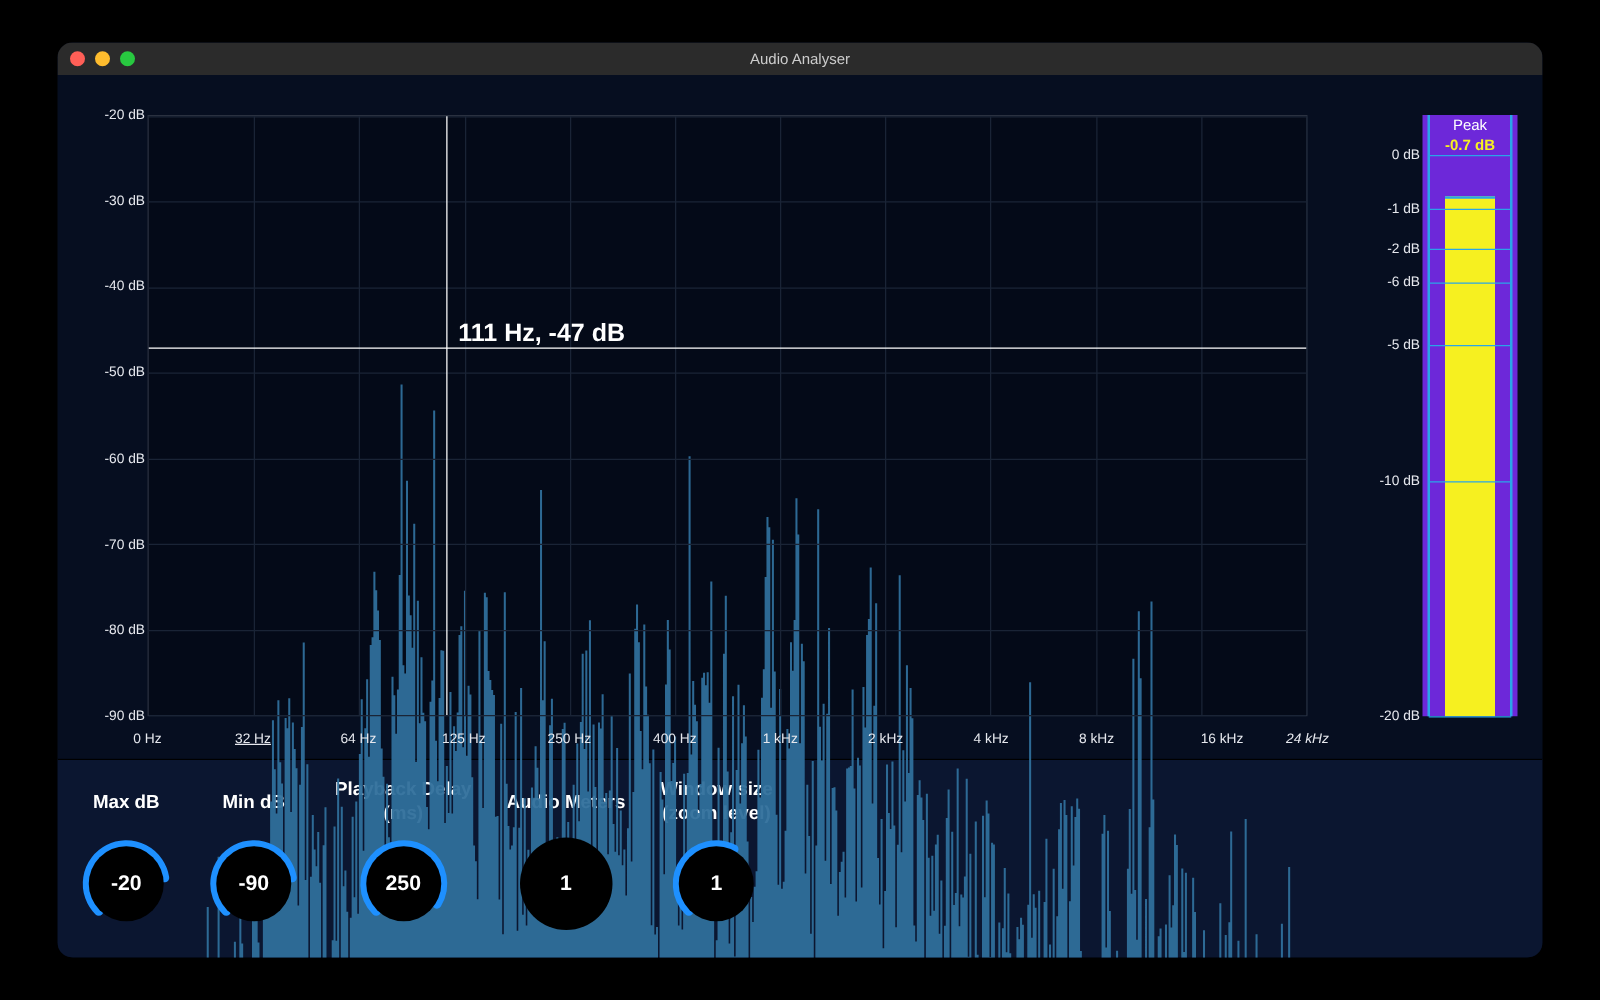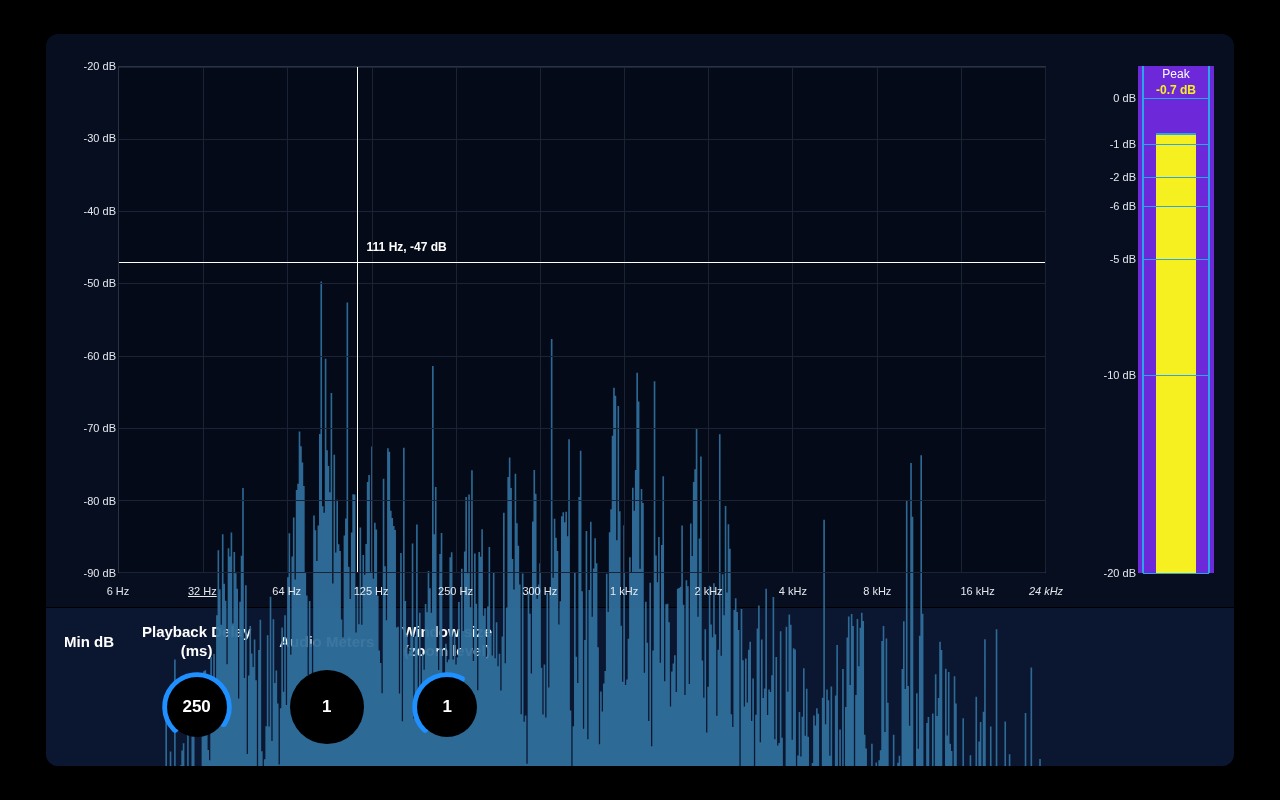--- a/index.html
+++ b/index.html
@@ -105,21 +105,21 @@
   .crosshair-v {
     position: absolute; top:0; bottom:0;
     width: 0; border-left: 1px solid #fff;
   }
   .crosshair-h {
     position: absolute; left:0; right:0;
     height: 0; border-top: 1px solid #fff;
   }
   .crosshair-label {
     position: absolute;
-    font-size: 12px; font-weight: 600;
+    font-size: 20px; font-weight: 600;
     color: #fff;
     background: transparent;
     white-space: nowrap;
   }
 
   
   .meter-wrap {
     flex: 0 0 134px;
     padding: 12px 14px 8px 0;
   }
@@ -210,20 +210,28 @@
     display: flex; align-items: center; justify-content: center;
     font-size: 17px; font-weight: 700; color:#fff;
   }
   .knob.plain .disc { inset: 0; }
 </style>
 </head>
 <body>
 
 <div class="outer">
   <div class="window">
+    <div class="titlebar">
+      <div class="traffic">
+        <div class="dot red"></div>
+        <div class="dot yellow"></div>
+        <div class="dot green"></div>
+      </div>
+      <div class="title-text">Audio Analyser</div>
+    </div>
 
     <div class="content">
       <div class="top-area">
 
         <div class="spectrum-wrap">
           <div class="spectrum">
             <div class="plot" id="plot">
               <svg id="bars" preserveAspectRatio="none" viewBox="0 0 1000 1000">
                   <path d="M0.00 1000 L0.00 978.27 L1.76 978.27 L1.76 1000 Z M1.56 1000 L1.56 1000.00 L3.33 1000.00 L3.33 1000 Z M3.13 1000 L3.13 1000.00 L4.89 1000.00 L4.89 1000 Z M4.69 1000 L4.69 972.11 L6.46 972.11 L6.46 1000 Z M6.26 1000 L6.26 971.51 L8.02 971.51 L8.02 1000 Z M7.82 1000 L7.82 940.68 L9.59 940.68 L9.59 1000 Z M9.39 1000 L9.39 998.36 L11.15 998.36 L11.15 1000 Z M10.95 1000 L10.95 1000.00 L12.72 1000.00 L12.72 1000 Z M12.52 1000 L12.52 960.15 L14.28 960.15 L14.28 1000 Z M14.08 1000 L14.08 1000.00 L15.85 1000.00 L15.85 1000 Z M15.65 1000 L15.65 1000.00 L17.41 1000.00 L17.41 1000 Z M17.21 1000 L17.21 1000.00 L18.98 1000.00 L18.98 1000 Z M18.78 1000 L18.78 1000.00 L20.54 1000.00 L20.54 1000 Z M20.34 1000 L20.34 1000.00 L22.11 1000.00 L22.11 1000 Z M21.91 1000 L21.91 1000.00 L23.67 1000.00 L23.67 1000 Z M23.47 1000 L23.47 975.04 L25.24 975.04 L25.24 1000 Z M25.04 1000 L25.04 1000.00 L26.80 1000.00 L26.80 1000 Z M26.60 1000 L26.60 1000.00 L28.37 1000.00 L28.37 1000 Z M28.17 1000 L28.17 1000.00 L29.93 1000.00 L29.93 1000 Z M29.73 1000 L29.73 991.62 L31.50 991.62 L31.50 1000 Z M31.30 1000 L31.30 1000.00 L33.06 1000.00 L33.06 1000 Z M32.86 1000 L32.86 896.95 L34.63 896.95 L34.63 1000 Z M34.43 1000 L34.43 969.43 L36.19 969.43 L36.19 1000 Z M35.99 1000 L35.99 982.09 L37.76 982.09 L37.76 1000 Z M37.56 1000 L37.56 1000.00 L39.32 1000.00 L39.32 1000 Z M39.12 1000 L39.12 1000.00 L40.89 1000.00 L40.89 1000 Z M40.69 1000 L40.69 925.07 L42.45 925.07 L42.45 1000 Z M42.25 1000 L42.25 927.39 L44.02 927.39 L44.02 1000 Z M43.82 1000 L43.82 985.83 L45.58 985.83 L45.58 1000 Z M45.38 1000 L45.38 921.35 L47.15 921.35 L47.15 1000 Z M46.95 1000 L46.95 863.78 L48.71 863.78 L48.71 1000 Z M48.51 1000 L48.51 894.55 L50.28 894.55 L50.28 1000 Z M50.08 1000 L50.08 683.16 L51.84 683.16 L51.84 1000 Z M51.64 1000 L51.64 1000.00 L53.41 1000.00 L53.41 1000 Z M53.21 1000 L53.21 884.84 L54.97 884.84 L54.97 1000 Z M54.77 1000 L54.77 739.17 L56.54 739.17 L56.54 1000 Z M56.34 1000 L56.34 820.65 L58.10 820.65 L58.10 1000 Z M57.90 1000 L57.90 879.49 L59.67 879.49 L59.67 1000 Z M59.47 1000 L59.47 639.75 L61.23 639.75 L61.23 1000 Z M61.03 1000 L61.03 866.12 L62.80 866.12 L62.80 1000 Z M62.60 1000 L62.60 877.28 L64.36 877.28 L64.36 1000 Z M64.16 1000 L64.16 842.09 L65.93 842.09 L65.93 1000 Z M65.73 1000 L65.73 753.99 L67.49 753.99 L67.49 1000 Z M67.29 1000 L67.29 738.23 L69.06 738.23 L69.06 1000 Z M68.86 1000 L68.86 730.39 L70.62 730.39 L70.62 1000 Z M70.42 1000 L70.42 894.87 L72.19 894.87 L72.19 1000 Z M71.99 1000 L71.99 860.89 L73.75 860.89 L73.75 1000 Z M73.55 1000 L73.55 713.13 L75.31 713.13 L75.31 1000 Z M75.12 1000 L75.12 855.51 L76.88 855.51 L76.88 1000 Z M76.68 1000 L76.68 840.53 L78.44 840.53 L78.44 1000 Z M78.25 1000 L78.25 691.07 L80.01 691.07 L80.01 1000 Z M79.81 1000 L79.81 714.62 L81.57 714.62 L81.57 1000 Z M81.38 1000 L81.38 837.88 L83.14 837.88 L83.14 1000 Z M82.94 1000 L82.94 790.70 L84.70 790.70 L84.70 1000 Z M84.51 1000 L84.51 841.49 L86.27 841.49 L86.27 1000 Z M86.07 1000 L86.07 825.93 L87.83 825.93 L87.83 1000 Z M87.64 1000 L87.64 815.81 L89.40 815.81 L89.40 1000 Z M89.20 1000 L89.20 694.19 L90.96 694.19 L90.96 1000 Z M90.77 1000 L90.77 652.49 L92.53 652.49 L92.53 1000 Z M92.33 1000 L92.33 651.34 L94.09 651.34 L94.09 1000 Z M93.90 1000 L93.90 713.88 L95.66 713.88 L95.66 1000 Z M95.46 1000 L95.46 737.56 L97.22 737.56 L97.22 1000 Z M97.03 1000 L97.03 748.66 L98.79 748.66 L98.79 1000 Z M98.59 1000 L98.59 637.22 L100.35 637.22 L100.35 1000 Z M100.16 1000 L100.16 686.56 L101.92 686.56 L101.92 1000 Z M101.72 1000 L101.72 633.97 L103.48 633.97 L103.48 1000 Z M103.29 1000 L103.29 670.49 L105.05 670.49 L105.05 1000 Z M104.85 1000 L104.85 591.94 L106.61 591.94 L106.61 1000 Z M106.42 1000 L106.42 521.90 L108.18 521.90 L108.18 1000 Z M107.98 1000 L107.98 564.08 L109.74 564.08 L109.74 1000 Z M109.55 1000 L109.55 602.27 L111.31 602.27 L111.31 1000 Z M111.11 1000 L111.11 504.54 L112.87 504.54 L112.87 1000 Z M112.68 1000 L112.68 558.18 L114.44 558.18 L114.44 1000 Z M114.24 1000 L114.24 576.42 L116.00 576.42 L116.00 1000 Z M115.81 1000 L115.81 644.88 L117.57 644.88 L117.57 1000 Z M117.37 1000 L117.37 519.78 L119.13 519.78 L119.13 1000 Z M118.94 1000 L118.94 528.62 L120.70 528.62 L120.70 1000 Z M120.50 1000 L120.50 502.82 L122.26 502.82 L122.26 1000 Z M122.07 1000 L122.07 601.02 L123.83 601.02 L123.83 1000 Z M123.63 1000 L123.63 523.68 L125.39 523.68 L125.39 1000 Z M125.20 1000 L125.20 546.59 L126.96 546.59 L126.96 1000 Z M126.76 1000 L126.76 563.37 L128.52 563.37 L128.52 1000 Z M128.33 1000 L128.33 681.93 L130.09 681.93 L130.09 1000 Z M129.89 1000 L129.89 577.56 L131.65 577.56 L131.65 1000 Z M131.46 1000 L131.46 527.68 L133.22 527.68 L133.22 1000 Z M133.02 1000 L133.02 454.75 L134.78 454.75 L134.78 1000 Z M134.59 1000 L134.59 659.74 L136.35 659.74 L136.35 1000 Z M136.15 1000 L136.15 559.73 L137.91 559.73 L137.91 1000 Z M137.72 1000 L137.72 741.83 L139.48 741.83 L139.48 1000 Z M139.28 1000 L139.28 657.03 L141.04 657.03 L141.04 1000 Z M140.85 1000 L140.85 603.69 L142.61 603.69 L142.61 1000 Z M142.41 1000 L142.41 633.50 L144.17 633.50 L144.17 1000 Z M143.97 1000 L143.97 647.96 L145.74 647.96 L145.74 1000 Z M145.54 1000 L145.54 618.32 L147.30 618.32 L147.30 1000 Z M147.10 1000 L147.10 662.26 L148.87 662.26 L148.87 1000 Z M148.67 1000 L148.67 763.96 L150.43 763.96 L150.43 1000 Z M150.23 1000 L150.23 629.71 L152.00 629.71 L152.00 1000 Z M151.80 1000 L151.80 596.95 L153.56 596.95 L153.56 1000 Z M153.36 1000 L153.36 738.83 L155.13 738.83 L155.13 1000 Z M154.93 1000 L154.93 787.27 L156.69 787.27 L156.69 1000 Z M156.49 1000 L156.49 747.65 L158.26 747.65 L158.26 1000 Z M158.06 1000 L158.06 711.86 L159.82 711.86 L159.82 1000 Z M159.62 1000 L159.62 613.68 L161.39 613.68 L161.39 1000 Z M161.19 1000 L161.19 712.22 L162.95 712.22 L162.95 1000 Z M162.75 1000 L162.75 572.15 L164.52 572.15 L164.52 1000 Z M164.32 1000 L164.32 727.97 L166.08 727.97 L166.08 1000 Z M165.88 1000 L165.88 596.46 L167.65 596.46 L167.65 1000 Z M167.45 1000 L167.45 665.26 L169.21 665.26 L169.21 1000 Z M169.01 1000 L169.01 651.62 L170.78 651.62 L170.78 1000 Z M170.58 1000 L170.58 687.26 L172.34 687.26 L172.34 1000 Z M172.14 1000 L172.14 753.37 L173.91 753.37 L173.91 1000 Z M173.71 1000 L173.71 692.42 L175.47 692.42 L175.47 1000 Z M175.27 1000 L175.27 605.26 L177.04 605.26 L177.04 1000 Z M176.84 1000 L176.84 674.75 L178.60 674.75 L178.60 1000 Z M178.40 1000 L178.40 592.05 L180.17 592.05 L180.17 1000 Z M179.97 1000 L179.97 688.99 L181.73 688.99 L181.73 1000 Z M181.53 1000 L181.53 550.93 L183.30 550.93 L183.30 1000 Z M183.10 1000 L183.10 503.63 L184.86 503.63 L184.86 1000 Z M184.66 1000 L184.66 634.62 L186.43 634.62 L186.43 1000 Z M186.23 1000 L186.23 528.72 L187.99 528.72 L187.99 1000 Z M187.79 1000 L187.79 486.39 L189.56 486.39 L189.56 1000 Z M189.36 1000 L189.36 553.45 L191.12 553.45 L191.12 1000 Z M190.92 1000 L190.92 456.77 L192.69 456.77 L192.69 1000 Z M192.49 1000 L192.49 450.17 L194.25 450.17 L194.25 1000 Z M194.05 1000 L194.05 393.57 L195.82 393.57 L195.82 1000 Z M195.62 1000 L195.62 409.49 L197.38 409.49 L197.38 1000 Z M197.18 1000 L197.18 427.04 L198.95 427.04 L198.95 1000 Z M198.75 1000 L198.75 452.53 L200.51 452.53 L200.51 1000 Z M200.31 1000 L200.31 546.24 L202.08 546.24 L202.08 1000 Z M201.88 1000 L201.88 570.71 L203.64 570.71 L203.64 1000 Z M203.44 1000 L203.44 656.60 L205.21 656.60 L205.21 1000 Z M205.01 1000 L205.01 576.69 L206.77 576.69 L206.77 1000 Z M206.57 1000 L206.57 622.88 L208.34 622.88 L208.34 1000 Z M208.14 1000 L208.14 680.37 L209.90 680.37 L209.90 1000 Z M209.70 1000 L209.70 484.28 L211.47 484.28 L211.47 1000 Z M211.27 1000 L211.27 500.17 L213.03 500.17 L213.03 1000 Z M212.83 1000 L212.83 533.48 L214.60 533.48 L214.60 1000 Z M214.40 1000 L214.40 495.15 L216.16 495.15 L216.16 1000 Z M215.96 1000 L215.96 396.27 L217.72 396.27 L217.72 1000 Z M217.53 1000 L217.53 231.71 L219.29 231.71 L219.29 1000 Z M219.09 1000 L219.09 474.38 L220.85 474.38 L220.85 1000 Z M220.66 1000 L220.66 481.41 L222.42 481.41 L222.42 1000 Z M222.22 1000 L222.22 314.94 L223.98 314.94 L223.98 1000 Z M223.79 1000 L223.79 413.98 L225.55 413.98 L225.55 1000 Z M225.35 1000 L225.35 431.02 L227.11 431.02 L227.11 1000 Z M226.92 1000 L226.92 459.22 L228.68 459.22 L228.68 1000 Z M228.48 1000 L228.48 352.06 L230.24 352.06 L230.24 1000 Z M230.05 1000 L230.05 557.90 L231.81 557.90 L231.81 1000 Z M231.61 1000 L231.61 418.67 L233.37 418.67 L233.37 1000 Z M233.18 1000 L233.18 524.31 L234.94 524.31 L234.94 1000 Z M234.74 1000 L234.74 467.40 L236.50 467.40 L236.50 1000 Z M236.31 1000 L236.31 515.31 L238.07 515.31 L238.07 1000 Z M237.87 1000 L237.87 522.60 L239.63 522.60 L239.63 1000 Z M239.44 1000 L239.44 596.66 L241.20 596.66 L241.20 1000 Z M241.00 1000 L241.00 615.88 L242.76 615.88 L242.76 1000 Z M242.57 1000 L242.57 505.88 L244.33 505.88 L244.33 1000 Z M244.13 1000 L244.13 487.50 L245.89 487.50 L245.89 1000 Z M245.70 1000 L245.70 254.27 L247.46 254.27 L247.46 1000 Z M247.26 1000 L247.26 539.60 L249.02 539.60 L249.02 1000 Z M248.83 1000 L248.83 574.54 L250.59 574.54 L250.59 1000 Z M250.39 1000 L250.39 502.60 L252.15 502.60 L252.15 1000 Z M251.96 1000 L251.96 461.38 L253.72 461.38 L253.72 1000 Z M253.52 1000 L253.52 461.73 L255.28 461.73 L255.28 1000 Z M255.09 1000 L255.09 610.63 L256.85 610.63 L256.85 1000 Z M256.65 1000 L256.65 561.33 L258.41 561.33 L258.41 1000 Z M258.22 1000 L258.22 601.88 L259.98 601.88 L259.98 1000 Z M259.78 1000 L259.78 497.40 L261.54 497.40 L261.54 1000 Z M261.35 1000 L261.35 602.33 L263.11 602.33 L263.11 1000 Z M262.91 1000 L262.91 526.99 L264.67 526.99 L264.67 1000 Z M264.48 1000 L264.48 548.43 L266.24 548.43 L266.24 1000 Z M266.04 1000 L266.04 515.21 L267.80 515.21 L267.80 1000 Z M267.61 1000 L267.61 448.23 L269.37 448.23 L269.37 1000 Z M269.17 1000 L269.17 440.52 L270.93 440.52 L270.93 1000 Z M270.74 1000 L270.74 545.06 L272.50 545.06 L272.50 1000 Z M272.30 1000 L272.30 409.93 L274.06 409.93 L274.06 1000 Z M273.87 1000 L273.87 552.55 L275.63 552.55 L275.63 1000 Z M275.43 1000 L275.43 492.11 L277.19 492.11 L277.19 1000 Z M277.00 1000 L277.00 499.51 L278.76 499.51 L278.76 1000 Z M278.56 1000 L278.56 570.99 L280.32 570.99 L280.32 1000 Z M280.13 1000 L280.13 630.10 L281.89 630.10 L281.89 1000 Z M281.69 1000 L281.69 643.55 L283.45 643.55 L283.45 1000 Z M283.26 1000 L283.26 676.42 L285.02 676.42 L285.02 1000 Z M284.82 1000 L284.82 444.72 L286.58 444.72 L286.58 1000 Z M286.38 1000 L286.38 539.07 L288.15 539.07 L288.15 1000 Z M287.95 1000 L287.95 597.53 L289.71 597.53 L289.71 1000 Z M289.51 1000 L289.51 411.76 L291.28 411.76 L291.28 1000 Z M291.08 1000 L291.08 415.46 L292.84 415.46 L292.84 1000 Z M292.64 1000 L292.64 479.31 L294.41 479.31 L294.41 1000 Z M294.21 1000 L294.21 487.02 L295.97 487.02 L295.97 1000 Z M295.77 1000 L295.77 495.63 L297.54 495.63 L297.54 1000 Z M297.34 1000 L297.34 499.92 L299.10 499.92 L299.10 1000 Z M298.90 1000 L298.90 605.17 L300.67 605.17 L300.67 1000 Z M300.47 1000 L300.47 604.44 L302.23 604.44 L302.23 1000 Z M302.03 1000 L302.03 676.70 L303.80 676.70 L303.80 1000 Z M303.60 1000 L303.60 524.80 L305.36 524.80 L305.36 1000 Z M305.16 1000 L305.16 706.65 L306.93 706.65 L306.93 1000 Z M306.73 1000 L306.73 411.25 L308.49 411.25 L308.49 1000 Z M308.29 1000 L308.29 576.68 L310.06 576.68 L310.06 1000 Z M309.86 1000 L309.86 613.09 L311.62 613.09 L311.62 1000 Z M311.42 1000 L311.42 633.53 L313.19 633.53 L313.19 1000 Z M312.99 1000 L312.99 630.01 L314.75 630.01 L314.75 1000 Z M314.55 1000 L314.55 614.27 L316.32 614.27 L316.32 1000 Z M316.12 1000 L316.12 514.59 L317.88 514.59 L317.88 1000 Z M317.68 1000 L317.68 703.68 L319.45 703.68 L319.45 1000 Z M319.25 1000 L319.25 614.78 L321.01 614.78 L321.01 1000 Z M320.81 1000 L320.81 493.93 L322.58 493.93 L322.58 1000 Z M322.38 1000 L322.38 689.75 L324.14 689.75 L324.14 1000 Z M323.94 1000 L323.94 589.23 L325.71 589.23 L325.71 1000 Z M325.51 1000 L325.51 699.09 L327.27 699.09 L327.27 1000 Z M327.07 1000 L327.07 633.66 L328.84 633.66 L328.84 1000 Z M328.64 1000 L328.64 650.98 L330.40 650.98 L330.40 1000 Z M330.20 1000 L330.20 579.98 L331.97 579.98 L331.97 1000 Z M331.77 1000 L331.77 588.70 L333.53 588.70 L333.53 1000 Z M333.33 1000 L333.33 544.35 L335.10 544.35 L335.10 1000 Z M334.90 1000 L334.90 562.77 L336.66 562.77 L336.66 1000 Z M336.46 1000 L336.46 589.36 L338.23 589.36 L338.23 1000 Z M338.03 1000 L338.03 322.83 L339.79 322.83 L339.79 1000 Z M339.59 1000 L339.59 504.55 L341.36 504.55 L341.36 1000 Z M341.16 1000 L341.16 453.65 L342.92 453.65 L342.92 1000 Z M342.72 1000 L342.72 631.28 L344.49 631.28 L344.49 1000 Z M344.29 1000 L344.29 651.28 L346.05 651.28 L346.05 1000 Z M345.85 1000 L345.85 526.05 L347.62 526.05 L347.62 1000 Z M347.42 1000 L347.42 503.29 L349.18 503.29 L349.18 1000 Z M348.98 1000 L348.98 671.49 L350.75 671.49 L350.75 1000 Z M350.55 1000 L350.55 656.15 L352.31 656.15 L352.31 1000 Z M352.11 1000 L352.11 622.96 L353.88 622.96 L353.88 1000 Z M353.68 1000 L353.68 642.74 L355.44 642.74 L355.44 1000 Z M355.24 1000 L355.24 639.95 L357.01 639.95 L357.01 1000 Z M356.81 1000 L356.81 529.34 L358.57 529.34 L358.57 1000 Z M358.37 1000 L358.37 523.96 L360.13 523.96 L360.13 1000 Z M359.94 1000 L359.94 639.78 L361.70 639.78 L361.70 1000 Z M361.50 1000 L361.50 609.81 L363.26 609.81 L363.26 1000 Z M363.07 1000 L363.07 645.38 L364.83 645.38 L364.83 1000 Z M364.63 1000 L364.63 637.36 L366.39 637.36 L366.39 1000 Z M366.20 1000 L366.20 577.63 L367.96 577.63 L367.96 1000 Z M367.76 1000 L367.76 629.09 L369.52 629.09 L369.52 1000 Z M369.33 1000 L369.33 541.85 L371.09 541.85 L371.09 1000 Z M370.89 1000 L370.89 609.07 L372.65 609.07 L372.65 1000 Z M372.46 1000 L372.46 523.32 L374.22 523.32 L374.22 1000 Z M374.02 1000 L374.02 464.36 L375.78 464.36 L375.78 1000 Z M375.59 1000 L375.59 546.75 L377.35 546.75 L377.35 1000 Z M377.15 1000 L377.15 461.55 L378.91 461.55 L378.91 1000 Z M378.72 1000 L378.72 583.44 L380.48 583.44 L380.48 1000 Z M380.28 1000 L380.28 435.42 L382.04 435.42 L382.04 1000 Z M381.85 1000 L381.85 641.51 L383.61 641.51 L383.61 1000 Z M383.41 1000 L383.41 525.39 L385.17 525.39 L385.17 1000 Z M384.98 1000 L384.98 579.58 L386.74 579.58 L386.74 1000 Z M386.54 1000 L386.54 673.14 L388.30 673.14 L388.30 1000 Z M388.11 1000 L388.11 523.68 L389.87 523.68 L389.87 1000 Z M389.67 1000 L389.67 528.98 L391.43 528.98 L391.43 1000 Z M391.24 1000 L391.24 499.25 L393.00 499.25 L393.00 1000 Z M392.80 1000 L392.80 592.51 L394.56 592.51 L394.56 1000 Z M394.37 1000 L394.37 584.63 L396.13 584.63 L396.13 1000 Z M395.93 1000 L395.93 637.67 L397.69 637.67 L397.69 1000 Z M397.50 1000 L397.50 582.51 L399.26 582.51 L399.26 1000 Z M399.06 1000 L399.06 518.40 L400.82 518.40 L400.82 1000 Z M400.63 1000 L400.63 611.46 L402.39 611.46 L402.39 1000 Z M402.19 1000 L402.19 635.42 L403.95 635.42 L403.95 1000 Z M403.76 1000 L403.76 545.71 L405.52 545.71 L405.52 1000 Z M405.32 1000 L405.32 638.47 L407.08 638.47 L407.08 1000 Z M406.89 1000 L406.89 599.73 L408.65 599.73 L408.65 1000 Z M408.45 1000 L408.45 647.05 L410.21 647.05 L410.21 1000 Z M410.02 1000 L410.02 633.58 L411.78 633.58 L411.78 1000 Z M411.58 1000 L411.58 673.23 L413.34 673.23 L413.34 1000 Z M413.15 1000 L413.15 615.08 L414.91 615.08 L414.91 1000 Z M414.71 1000 L414.71 481.45 L416.47 481.45 L416.47 1000 Z M416.28 1000 L416.28 643.81 L418.04 643.81 L418.04 1000 Z M417.84 1000 L417.84 583.79 L419.60 583.79 L419.60 1000 Z M419.41 1000 L419.41 442.87 L421.17 442.87 L421.17 1000 Z M420.97 1000 L420.97 421.76 L422.73 421.76 L422.73 1000 Z M422.54 1000 L422.54 454.52 L424.30 454.52 L424.30 1000 Z M424.10 1000 L424.10 531.20 L425.86 531.20 L425.86 1000 Z M425.67 1000 L425.67 564.12 L427.43 564.12 L427.43 1000 Z M427.23 1000 L427.23 439.13 L428.99 439.13 L428.99 1000 Z M428.79 1000 L428.79 492.66 L430.56 492.66 L430.56 1000 Z M430.36 1000 L430.36 517.14 L432.12 517.14 L432.12 1000 Z M431.92 1000 L431.92 558.97 L433.69 558.97 L433.69 1000 Z M433.49 1000 L433.49 698.87 L435.25 698.87 L435.25 1000 Z M435.05 1000 L435.05 547.06 L436.82 547.06 L436.82 1000 Z M436.62 1000 L436.62 706.94 L438.38 706.94 L438.38 1000 Z M438.18 1000 L438.18 700.40 L439.95 700.40 L439.95 1000 Z M439.75 1000 L439.75 752.51 L441.51 752.51 L441.51 1000 Z M441.31 1000 L441.31 566.46 L443.08 566.46 L443.08 1000 Z M442.88 1000 L442.88 590.33 L444.64 590.33 L444.64 1000 Z M444.44 1000 L444.44 654.92 L446.21 654.92 L446.21 1000 Z M446.01 1000 L446.01 490.84 L447.77 490.84 L447.77 1000 Z M447.57 1000 L447.57 435.25 L449.34 435.25 L449.34 1000 Z M449.14 1000 L449.14 460.79 L450.90 460.79 L450.90 1000 Z M450.70 1000 L450.70 574.24 L452.47 574.24 L452.47 1000 Z M452.27 1000 L452.27 558.76 L454.03 558.76 L454.03 1000 Z M453.83 1000 L453.83 535.81 L455.60 535.81 L455.60 1000 Z M455.40 1000 L455.40 648.72 L457.16 648.72 L457.16 1000 Z M456.96 1000 L456.96 699.11 L458.73 699.11 L458.73 1000 Z M458.53 1000 L458.53 645.26 L460.29 645.26 L460.29 1000 Z M460.09 1000 L460.09 702.49 L461.86 702.49 L461.86 1000 Z M461.66 1000 L461.66 568.01 L463.42 568.01 L463.42 1000 Z M463.22 1000 L463.22 670.04 L464.99 670.04 L464.99 1000 Z M464.79 1000 L464.79 567.30 L466.55 567.30 L466.55 1000 Z M466.35 1000 L466.35 293.75 L468.12 293.75 L468.12 1000 Z M467.92 1000 L467.92 551.44 L469.68 551.44 L469.68 1000 Z M469.48 1000 L469.48 487.82 L471.25 487.82 L471.25 1000 Z M471.05 1000 L471.05 508.44 L472.81 508.44 L472.81 1000 Z M472.61 1000 L472.61 522.70 L474.38 522.70 L474.38 1000 Z M474.18 1000 L474.18 601.99 L475.94 601.99 L475.94 1000 Z M475.74 1000 L475.74 576.91 L477.51 576.91 L477.51 1000 Z M477.31 1000 L477.31 485.12 L479.07 485.12 L479.07 1000 Z M478.87 1000 L478.87 480.82 L480.64 480.82 L480.64 1000 Z M480.44 1000 L480.44 491.51 L482.20 491.51 L482.20 1000 Z M482.00 1000 L482.00 480.29 L483.77 480.29 L483.77 1000 Z M483.57 1000 L483.57 506.62 L485.33 506.62 L485.33 1000 Z M485.13 1000 L485.13 402.03 L486.90 402.03 L486.90 1000 Z M486.70 1000 L486.70 694.90 L488.46 694.90 L488.46 1000 Z M488.26 1000 L488.26 767.08 L490.03 767.08 L490.03 1000 Z M489.83 1000 L489.83 711.85 L491.59 711.85 L491.59 1000 Z M491.39 1000 L491.39 545.53 L493.16 545.53 L493.16 1000 Z M492.96 1000 L492.96 636.82 L494.72 636.82 L494.72 1000 Z M494.52 1000 L494.52 665.31 L496.29 665.31 L496.29 1000 Z M496.09 1000 L496.09 464.34 L497.85 464.34 L497.85 1000 Z M497.65 1000 L497.65 414.33 L499.42 414.33 L499.42 1000 Z M499.22 1000 L499.22 566.17 L500.98 566.17 L500.98 1000 Z M500.78 1000 L500.78 714.70 L502.54 714.70 L502.54 1000 Z M502.35 1000 L502.35 618.66 L504.11 618.66 L504.11 1000 Z M503.91 1000 L503.91 501.00 L505.67 501.00 L505.67 1000 Z M505.48 1000 L505.48 725.90 L507.24 725.90 L507.24 1000 Z M507.04 1000 L507.04 564.77 L508.80 564.77 L508.80 1000 Z M508.61 1000 L508.61 491.16 L510.37 491.16 L510.37 1000 Z M510.17 1000 L510.17 593.81 L511.93 593.81 L511.93 1000 Z M511.74 1000 L511.74 541.61 L513.50 541.61 L513.50 1000 Z M513.30 1000 L513.30 508.84 L515.06 508.84 L515.06 1000 Z M514.87 1000 L514.87 535.96 L516.63 535.96 L516.63 1000 Z M516.43 1000 L516.43 626.59 L518.19 626.59 L518.19 1000 Z M518.00 1000 L518.00 731.30 L519.76 731.30 L519.76 1000 Z M519.56 1000 L519.56 674.51 L521.32 674.51 L521.32 1000 Z M521.13 1000 L521.13 696.08 L522.89 696.08 L522.89 1000 Z M522.69 1000 L522.69 665.71 L524.45 665.71 L524.45 1000 Z M524.26 1000 L524.26 652.30 L526.02 652.30 L526.02 1000 Z M525.82 1000 L525.82 547.27 L527.58 547.27 L527.58 1000 Z M527.39 1000 L527.39 588.62 L529.15 588.62 L529.15 1000 Z M528.95 1000 L528.95 502.45 L530.71 502.45 L530.71 1000 Z M530.52 1000 L530.52 477.66 L532.28 477.66 L532.28 1000 Z M532.08 1000 L532.08 398.10 L533.84 398.10 L533.84 1000 Z M533.65 1000 L533.65 346.25 L535.41 346.25 L535.41 1000 Z M535.21 1000 L535.21 355.07 L536.97 355.07 L536.97 1000 Z M536.78 1000 L536.78 510.95 L538.54 510.95 L538.54 1000 Z M538.34 1000 L538.34 365.98 L540.10 365.98 L540.10 1000 Z M539.91 1000 L539.91 479.67 L541.67 479.67 L541.67 1000 Z M541.47 1000 L541.47 603.42 L543.23 603.42 L543.23 1000 Z M543.04 1000 L543.04 663.93 L544.80 663.93 L544.80 1000 Z M544.60 1000 L544.60 494.91 L546.36 494.91 L546.36 1000 Z M546.17 1000 L546.17 667.41 L547.93 667.41 L547.93 1000 Z M547.73 1000 L547.73 661.43 L549.49 661.43 L549.49 1000 Z M549.30 1000 L549.30 617.38 L551.06 617.38 L551.06 1000 Z M550.86 1000 L550.86 529.48 L552.62 529.48 L552.62 1000 Z M552.43 1000 L552.43 546.21 L554.19 546.21 L554.19 1000 Z M553.99 1000 L553.99 454.50 L555.75 454.50 L555.75 1000 Z M555.56 1000 L555.56 479.13 L557.32 479.13 L557.32 1000 Z M557.12 1000 L557.12 435.24 L558.88 435.24 L558.88 1000 Z M558.69 1000 L558.69 330.08 L560.45 330.08 L560.45 1000 Z M560.25 1000 L560.25 361.35 L562.01 361.35 L562.01 1000 Z M561.82 1000 L561.82 541.76 L563.58 541.76 L563.58 1000 Z M563.38 1000 L563.38 455.70 L565.14 455.70 L565.14 1000 Z M564.95 1000 L564.95 470.89 L566.71 470.89 L566.71 1000 Z M566.51 1000 L566.51 654.18 L568.27 654.18 L568.27 1000 Z M568.08 1000 L568.08 577.44 L569.84 577.44 L569.84 1000 Z M569.64 1000 L569.64 621.72 L571.40 621.72 L571.40 1000 Z M571.21 1000 L571.21 706.20 L572.97 706.20 L572.97 1000 Z M572.77 1000 L572.77 557.00 L574.53 557.00 L574.53 1000 Z M574.33 1000 L574.33 733.44 L576.10 733.44 L576.10 1000 Z M575.90 1000 L575.90 630.12 L577.66 630.12 L577.66 1000 Z M577.46 1000 L577.46 339.43 L579.23 339.43 L579.23 1000 Z M579.03 1000 L579.03 527.41 L580.79 527.41 L580.79 1000 Z M580.59 1000 L580.59 556.50 L582.36 556.50 L582.36 1000 Z M582.16 1000 L582.16 507.48 L583.92 507.48 L583.92 1000 Z M583.72 1000 L583.72 643.23 L585.49 643.23 L585.49 1000 Z M585.29 1000 L585.29 516.23 L587.05 516.23 L587.05 1000 Z M586.85 1000 L586.85 442.03 L588.62 442.03 L588.62 1000 Z M588.42 1000 L588.42 663.35 L590.18 663.35 L590.18 1000 Z M589.98 1000 L589.98 580.26 L591.75 580.26 L591.75 1000 Z M591.55 1000 L591.55 579.67 L593.31 579.67 L593.31 1000 Z M593.11 1000 L593.11 599.75 L594.88 599.75 L594.88 1000 Z M594.68 1000 L594.68 690.65 L596.44 690.65 L596.44 1000 Z M596.24 1000 L596.24 652.91 L598.01 652.91 L598.01 1000 Z M597.81 1000 L597.81 644.11 L599.57 644.11 L599.57 1000 Z M599.37 1000 L599.37 635.33 L601.14 635.33 L601.14 1000 Z M600.94 1000 L600.94 674.97 L602.70 674.97 L602.70 1000 Z M602.50 1000 L602.50 563.52 L604.27 563.52 L604.27 1000 Z M604.07 1000 L604.07 562.68 L605.83 562.68 L605.83 1000 Z M605.63 1000 L605.63 561.24 L607.40 561.24 L607.40 1000 Z M607.20 1000 L607.20 495.20 L608.96 495.20 L608.96 1000 Z M608.76 1000 L608.76 580.74 L610.53 580.74 L610.53 1000 Z M610.33 1000 L610.33 678.32 L612.09 678.32 L612.09 1000 Z M611.89 1000 L611.89 554.25 L613.66 554.25 L613.66 1000 Z M613.46 1000 L613.46 560.87 L615.22 560.87 L615.22 1000 Z M615.02 1000 L615.02 666.34 L616.79 666.34 L616.79 1000 Z M616.59 1000 L616.59 493.09 L618.35 493.09 L618.35 1000 Z M618.15 1000 L618.15 528.04 L619.92 528.04 L619.92 1000 Z M619.72 1000 L619.72 448.13 L621.48 448.13 L621.48 1000 Z M621.28 1000 L621.28 434.28 L623.05 434.28 L623.05 1000 Z M622.85 1000 L622.85 389.86 L624.61 389.86 L624.61 1000 Z M624.41 1000 L624.41 593.77 L626.18 593.77 L626.18 1000 Z M625.98 1000 L625.98 509.18 L627.74 509.18 L627.74 1000 Z M627.54 1000 L627.54 420.67 L629.31 420.67 L629.31 1000 Z M629.11 1000 L629.11 640.90 L630.87 640.90 L630.87 1000 Z M630.67 1000 L630.67 681.04 L632.44 681.04 L632.44 1000 Z M632.24 1000 L632.24 607.12 L634.00 607.12 L634.00 1000 Z M633.80 1000 L633.80 718.74 L635.57 718.74 L635.57 1000 Z M635.37 1000 L635.37 669.33 L637.13 669.33 L637.13 1000 Z M636.93 1000 L636.93 560.09 L638.70 560.09 L638.70 1000 Z M638.50 1000 L638.50 602.03 L640.26 602.03 L640.26 1000 Z M640.06 1000 L640.06 615.84 L641.83 615.84 L641.83 1000 Z M641.63 1000 L641.63 557.54 L643.39 557.54 L643.39 1000 Z M643.19 1000 L643.19 612.70 L644.95 612.70 L644.95 1000 Z M644.76 1000 L644.76 700.60 L646.52 700.60 L646.52 1000 Z M646.32 1000 L646.32 629.33 L648.08 629.33 L648.08 1000 Z M647.89 1000 L647.89 396.62 L649.65 396.62 L649.65 1000 Z M649.45 1000 L649.45 635.84 L651.21 635.84 L651.21 1000 Z M651.02 1000 L651.02 547.74 L652.78 547.74 L652.78 1000 Z M652.58 1000 L652.58 592.05 L654.34 592.05 L654.34 1000 Z M654.15 1000 L654.15 474.21 L655.91 474.21 L655.91 1000 Z M655.71 1000 L655.71 567.47 L657.47 567.47 L657.47 1000 Z M657.28 1000 L657.28 493.92 L659.04 493.92 L659.04 1000 Z M658.84 1000 L658.84 520.15 L660.60 520.15 L660.60 1000 Z M660.41 1000 L660.41 699.10 L662.17 699.10 L662.17 1000 Z M661.97 1000 L661.97 712.86 L663.73 712.86 L663.73 1000 Z M663.54 1000 L663.54 586.34 L665.30 586.34 L665.30 1000 Z M665.10 1000 L665.10 573.68 L666.86 573.68 L666.86 1000 Z M666.67 1000 L666.67 588.65 L668.43 588.65 L668.43 1000 Z M668.23 1000 L668.23 607.99 L669.99 607.99 L669.99 1000 Z M669.80 1000 L669.80 765.22 L671.56 765.22 L671.56 1000 Z M671.36 1000 L671.36 585.34 L673.12 585.34 L673.12 1000 Z M672.93 1000 L672.93 640.61 L674.69 640.61 L674.69 1000 Z M674.49 1000 L674.49 690.73 L676.25 690.73 L676.25 1000 Z M676.06 1000 L676.06 638.88 L677.82 638.88 L677.82 1000 Z M677.62 1000 L677.62 686.33 L679.38 686.33 L679.38 1000 Z M679.19 1000 L679.19 629.19 L680.95 629.19 L680.95 1000 Z M680.75 1000 L680.75 620.73 L682.51 620.73 L682.51 1000 Z M682.32 1000 L682.32 706.27 L684.08 706.27 L684.08 1000 Z M683.88 1000 L683.88 660.36 L685.64 660.36 L685.64 1000 Z M685.45 1000 L685.45 759.39 L687.21 759.39 L687.21 1000 Z M687.01 1000 L687.01 699.45 L688.77 699.45 L688.77 1000 Z M688.58 1000 L688.58 606.24 L690.34 606.24 L690.34 1000 Z M690.14 1000 L690.14 581.54 L691.90 581.54 L691.90 1000 Z M691.71 1000 L691.71 729.26 L693.47 729.26 L693.47 1000 Z M693.27 1000 L693.27 618.21 L695.03 618.21 L695.03 1000 Z M694.84 1000 L694.84 681.47 L696.60 681.47 L696.60 1000 Z M696.40 1000 L696.40 671.09 L698.16 671.09 L698.16 1000 Z M697.97 1000 L697.97 563.43 L699.73 563.43 L699.73 1000 Z M699.53 1000 L699.53 699.85 L701.29 699.85 L701.29 1000 Z M701.10 1000 L701.10 672.25 L702.86 672.25 L702.86 1000 Z M702.66 1000 L702.66 674.85 L704.42 674.85 L704.42 1000 Z M704.23 1000 L704.23 656.75 L705.99 656.75 L705.99 1000 Z M705.79 1000 L705.79 572.38 L707.55 572.38 L707.55 1000 Z M707.36 1000 L707.36 726.04 L709.12 726.04 L709.12 1000 Z M708.92 1000 L708.92 637.11 L710.68 637.11 L710.68 1000 Z M710.49 1000 L710.49 732.69 L712.25 732.69 L712.25 1000 Z M712.05 1000 L712.05 730.09 L713.81 730.09 L713.81 1000 Z M713.62 1000 L713.62 609.22 L715.38 609.22 L715.38 1000 Z M715.18 1000 L715.18 724.40 L716.94 724.40 L716.94 1000 Z M716.74 1000 L716.74 808.41 L718.51 808.41 L718.51 1000 Z M718.31 1000 L718.31 795.05 L720.07 795.05 L720.07 1000 Z M719.87 1000 L719.87 604.36 L721.64 604.36 L721.64 1000 Z M721.44 1000 L721.44 674.64 L723.20 674.64 L723.20 1000 Z M723.00 1000 L723.00 591.20 L724.77 591.20 L724.77 1000 Z M724.57 1000 L724.57 602.33 L726.33 602.33 L726.33 1000 Z M726.13 1000 L726.13 726.57 L727.90 726.57 L727.90 1000 Z M727.70 1000 L727.70 627.75 L729.46 627.75 L729.46 1000 Z M729.26 1000 L729.26 629.05 L731.03 629.05 L731.03 1000 Z M730.83 1000 L730.83 790.86 L732.59 790.86 L732.59 1000 Z M732.39 1000 L732.39 743.44 L734.16 743.44 L734.16 1000 Z M733.96 1000 L733.96 696.64 L735.72 696.64 L735.72 1000 Z M735.52 1000 L735.52 744.54 L737.29 744.54 L737.29 1000 Z M737.09 1000 L737.09 701.60 L738.85 701.60 L738.85 1000 Z M738.65 1000 L738.65 649.36 L740.42 649.36 L740.42 1000 Z M740.22 1000 L740.22 722.14 L741.98 722.14 L741.98 1000 Z M741.78 1000 L741.78 671.39 L743.55 671.39 L743.55 1000 Z M743.35 1000 L743.35 723.17 L745.11 723.17 L745.11 1000 Z M744.91 1000 L744.91 817.67 L746.68 817.67 L746.68 1000 Z M746.48 1000 L746.48 776.84 L748.24 776.84 L748.24 1000 Z M748.04 1000 L748.04 751.63 L749.81 751.63 L749.81 1000 Z M749.61 1000 L749.61 700.40 L751.37 700.40 L751.37 1000 Z M751.17 1000 L751.17 711.06 L752.94 711.06 L752.94 1000 Z M752.74 1000 L752.74 692.38 L754.50 692.38 L754.50 1000 Z M754.30 1000 L754.30 698.41 L756.07 698.41 L756.07 1000 Z M755.87 1000 L755.87 787.77 L757.63 787.77 L757.63 1000 Z M757.43 1000 L757.43 783.48 L759.20 783.48 L759.20 1000 Z M759.00 1000 L759.00 681.18 L760.76 681.18 L760.76 1000 Z M760.56 1000 L760.56 488.89 L762.33 488.89 L762.33 1000 Z M762.13 1000 L762.13 709.80 L763.89 709.80 L763.89 1000 Z M763.69 1000 L763.69 672.16 L765.46 672.16 L765.46 1000 Z M765.26 1000 L765.26 683.87 L767.02 683.87 L767.02 1000 Z M766.82 1000 L766.82 743.91 L768.59 743.91 L768.59 1000 Z M768.39 1000 L768.39 669.01 L770.15 669.01 L770.15 1000 Z M769.95 1000 L769.95 771.43 L771.72 771.43 L771.72 1000 Z M771.52 1000 L771.52 781.21 L773.28 781.21 L773.28 1000 Z M773.08 1000 L773.08 678.85 L774.85 678.85 L774.85 1000 Z M774.65 1000 L774.65 624.11 L776.41 624.11 L776.41 1000 Z M776.21 1000 L776.21 778.42 L777.98 778.42 L777.98 1000 Z M777.78 1000 L777.78 715.52 L779.54 715.52 L779.54 1000 Z M779.34 1000 L779.34 786.14 L781.11 786.14 L781.11 1000 Z M780.91 1000 L780.91 650.18 L782.67 650.18 L782.67 1000 Z M782.47 1000 L782.47 799.20 L784.24 799.20 L784.24 1000 Z M784.04 1000 L784.04 691.04 L785.80 691.04 L785.80 1000 Z M785.60 1000 L785.60 616.06 L787.37 616.06 L787.37 1000 Z M787.17 1000 L787.17 593.31 L788.93 593.31 L788.93 1000 Z M788.73 1000 L788.73 667.36 L790.49 667.36 L790.49 1000 Z M790.30 1000 L790.30 590.76 L792.06 590.76 L792.06 1000 Z M791.86 1000 L791.86 603.73 L793.62 603.73 L793.62 1000 Z M793.43 1000 L793.43 773.35 L795.19 773.35 L795.19 1000 Z M794.99 1000 L794.99 678.17 L796.75 678.17 L796.75 1000 Z M796.56 1000 L796.56 596.21 L798.32 596.21 L798.32 1000 Z M798.12 1000 L798.12 647.27 L799.88 647.27 L799.88 1000 Z M799.69 1000 L799.69 605.47 L801.45 605.47 L801.45 1000 Z M801.25 1000 L801.25 589.43 L803.01 589.43 L803.01 1000 Z M802.82 1000 L802.82 598.30 L804.58 598.30 L804.58 1000 Z M804.38 1000 L804.38 721.11 L806.14 721.11 L806.14 1000 Z M805.95 1000 L805.95 735.99 L807.71 735.99 L807.71 1000 Z M807.51 1000 L807.51 790.51 L809.27 790.51 L809.27 1000 Z M809.08 1000 L809.08 780.98 L810.84 780.98 L810.84 1000 Z M810.64 1000 L810.64 821.86 L812.40 821.86 L812.40 1000 Z M812.21 1000 L812.21 730.76 L813.97 730.76 L813.97 1000 Z M813.77 1000 L813.77 784.56 L815.53 784.56 L815.53 1000 Z M815.34 1000 L815.34 809.72 L817.10 809.72 L817.10 1000 Z M816.90 1000 L816.90 750.98 L818.66 750.98 L818.66 1000 Z M818.47 1000 L818.47 766.04 L820.23 766.04 L820.23 1000 Z M820.03 1000 L820.03 748.75 L821.79 748.75 L821.79 1000 Z M821.60 1000 L821.60 737.89 L823.36 737.89 L823.36 1000 Z M823.16 1000 L823.16 619.97 L824.92 619.97 L824.92 1000 Z M824.73 1000 L824.73 603.69 L826.49 603.69 L826.49 1000 Z M826.29 1000 L826.29 718.15 L828.05 718.15 L828.05 1000 Z M827.86 1000 L827.86 617.20 L829.62 617.20 L829.62 1000 Z M829.42 1000 L829.42 686.68 L831.18 686.68 L831.18 1000 Z M830.99 1000 L830.99 799.19 L832.75 799.19 L832.75 1000 Z M832.55 1000 L832.55 756.23 L834.31 756.23 L834.31 1000 Z M834.12 1000 L834.12 815.67 L835.88 815.67 L835.88 1000 Z M835.68 1000 L835.68 720.98 L837.44 720.98 L837.44 1000 Z M837.25 1000 L837.25 780.58 L839.01 780.58 L839.01 1000 Z M838.81 1000 L838.81 805.12 L840.57 805.12 L840.57 1000 Z M840.38 1000 L840.38 751.38 L842.14 751.38 L842.14 1000 Z M841.94 1000 L841.94 743.70 L843.70 743.70 L843.70 1000 Z M843.51 1000 L843.51 768.93 L845.27 768.93 L845.27 1000 Z M845.07 1000 L845.07 650.15 L846.83 650.15 L846.83 1000 Z M846.64 1000 L846.64 598.43 L848.40 598.43 L848.40 1000 Z M848.20 1000 L848.20 671.61 L849.96 671.61 L849.96 1000 Z M849.77 1000 L849.77 468.79 L851.53 468.79 L851.53 1000 Z M851.33 1000 L851.33 668.53 L853.09 668.53 L853.09 1000 Z M852.90 1000 L852.90 711.43 L854.66 711.43 L854.66 1000 Z M854.46 1000 L854.46 427.66 L856.22 427.66 L856.22 1000 Z M856.03 1000 L856.03 485.59 L857.79 485.59 L857.79 1000 Z M857.59 1000 L857.59 772.24 L859.35 772.24 L859.35 1000 Z M859.15 1000 L859.15 783.10 L860.92 783.10 L860.92 1000 Z M860.72 1000 L860.72 676.24 L862.48 676.24 L862.48 1000 Z M862.28 1000 L862.28 736.14 L864.05 736.14 L864.05 1000 Z M863.85 1000 L863.85 614.29 L865.61 614.29 L865.61 1000 Z M865.41 1000 L865.41 419.23 L867.18 419.23 L867.18 1000 Z M866.98 1000 L866.98 590.35 L868.74 590.35 L868.74 1000 Z M868.54 1000 L868.54 762.71 L870.31 762.71 L870.31 1000 Z M870.11 1000 L870.11 759.60 L871.87 759.60 L871.87 1000 Z M871.67 1000 L871.67 708.36 L873.44 708.36 L873.44 1000 Z M873.24 1000 L873.24 701.83 L875.00 701.83 L875.00 1000 Z M874.80 1000 L874.80 830.56 L876.57 830.56 L876.57 1000 Z M876.37 1000 L876.37 773.60 L878.13 773.60 L878.13 1000 Z M877.93 1000 L877.93 698.25 L879.70 698.25 L879.70 1000 Z M879.50 1000 L879.50 796.53 L881.26 796.53 L881.26 1000 Z M881.06 1000 L881.06 655.77 L882.83 655.77 L882.83 1000 Z M882.63 1000 L882.63 700.82 L884.39 700.82 L884.39 1000 Z M884.19 1000 L884.19 681.56 L885.96 681.56 L885.96 1000 Z M885.76 1000 L885.76 620.56 L887.52 620.56 L887.52 1000 Z M887.32 1000 L887.32 629.68 L889.09 629.68 L889.09 1000 Z M888.89 1000 L888.89 800.78 L890.65 800.78 L890.65 1000 Z M890.45 1000 L890.45 774.63 L892.22 774.63 L892.22 1000 Z M892.02 1000 L892.02 649.79 L893.78 649.79 L893.78 1000 Z M893.58 1000 L893.58 721.95 L895.35 721.95 L895.35 1000 Z M895.15 1000 L895.15 653.47 L896.91 653.47 L896.91 1000 Z M896.71 1000 L896.71 730.85 L898.48 730.85 L898.48 1000 Z M898.28 1000 L898.28 738.75 L900.04 738.75 L900.04 1000 Z M899.84 1000 L899.84 813.53 L901.61 813.53 L901.61 1000 Z M901.41 1000 L901.41 657.86 L903.17 657.86 L903.17 1000 Z M902.97 1000 L902.97 687.44 L904.74 687.44 L904.74 1000 Z M904.54 1000 L904.54 779.26 L906.30 779.26 L906.30 1000 Z M906.10 1000 L906.10 823.28 L907.87 823.28 L907.87 1000 Z M907.67 1000 L907.67 764.52 L909.43 764.52 L909.43 1000 Z M909.23 1000 L909.23 761.88 L911.00 761.88 L911.00 1000 Z M910.80 1000 L910.80 703.26 L912.56 703.26 L912.56 1000 Z M912.36 1000 L912.36 772.18 L914.13 772.18 L914.13 1000 Z M913.93 1000 L913.93 761.43 L915.69 761.43 L915.69 1000 Z M915.49 1000 L915.49 832.04 L917.26 832.04 L917.26 1000 Z M917.06 1000 L917.06 779.32 L918.82 779.32 L918.82 1000 Z M918.62 1000 L918.62 743.32 L920.39 743.32 L920.39 1000 Z M920.19 1000 L920.19 835.63 L921.95 835.63 L921.95 1000 Z M921.75 1000 L921.75 871.27 L923.52 871.27 L923.52 1000 Z M923.32 1000 L923.32 817.15 L925.08 817.15 L925.08 1000 Z M924.88 1000 L924.88 679.97 L926.65 679.97 L926.65 1000 Z M926.45 1000 L926.45 812.07 L928.21 812.07 L928.21 1000 Z M928.01 1000 L928.01 728.49 L929.78 728.49 L929.78 1000 Z M929.58 1000 L929.58 707.26 L931.34 707.26 L931.34 1000 Z M931.14 1000 L931.14 758.28 L932.90 758.28 L932.90 1000 Z M932.71 1000 L932.71 696.24 L934.47 696.24 L934.47 1000 Z M934.27 1000 L934.27 617.90 L936.03 617.90 L936.03 1000 Z M935.84 1000 L935.84 805.79 L937.60 805.79 L937.60 1000 Z M937.40 1000 L937.40 767.47 L939.16 767.47 L939.16 1000 Z M938.97 1000 L938.97 879.28 L940.73 879.28 L940.73 1000 Z M940.53 1000 L940.53 712.32 L942.29 712.32 L942.29 1000 Z M942.10 1000 L942.10 790.82 L943.86 790.82 L943.86 1000 Z M943.66 1000 L943.66 758.78 L945.42 758.78 L945.42 1000 Z M945.23 1000 L945.23 785.01 L946.99 785.01 L946.99 1000 Z M946.79 1000 L946.79 607.19 L948.55 607.19 L948.55 1000 Z M948.36 1000 L948.36 765.92 L950.12 765.92 L950.12 1000 Z M949.92 1000 L949.92 794.08 L951.68 794.08 L951.68 1000 Z M951.49 1000 L951.49 853.04 L953.25 853.04 L953.25 1000 Z M953.05 1000 L953.05 808.43 L954.81 808.43 L954.81 1000 Z M954.62 1000 L954.62 840.95 L956.38 840.95 L956.38 1000 Z M956.18 1000 L956.18 706.70 L957.94 706.70 L957.94 1000 Z M957.75 1000 L957.75 856.04 L959.51 856.04 L959.51 1000 Z M959.31 1000 L959.31 803.84 L961.07 803.84 L961.07 1000 Z M960.88 1000 L960.88 742.22 L962.64 742.22 L962.64 1000 Z M962.44 1000 L962.44 783.14 L964.20 783.14 L964.20 1000 Z M964.01 1000 L964.01 804.14 L965.77 804.14 L965.77 1000 Z M965.57 1000 L965.57 765.19 L967.33 765.19 L967.33 1000 Z M967.14 1000 L967.14 927.19 L968.90 927.19 L968.90 1000 Z M968.70 1000 L968.70 756.99 L970.46 756.99 L970.46 1000 Z M970.27 1000 L970.27 783.07 L972.03 783.07 L972.03 1000 Z M971.83 1000 L971.83 896.75 L973.59 896.75 L973.59 1000 Z M973.40 1000 L973.40 844.11 L975.16 844.11 L975.16 1000 Z M974.96 1000 L974.96 831.13 L976.72 831.13 L976.72 1000 Z M976.53 1000 L976.53 788.85 L978.29 788.85 L978.29 1000 Z M978.09 1000 L978.09 697.67 L979.85 697.67 L979.85 1000 Z M979.66 1000 L979.66 966.26 L981.42 966.26 L981.42 1000 Z M981.22 1000 L981.22 903.58 L982.98 903.58 L982.98 1000 Z M982.79 1000 L982.79 970.76 L984.55 970.76 L984.55 1000 Z M984.35 1000 L984.35 648.53 L986.11 648.53 L986.11 1000 Z M985.92 1000 L985.92 832.41 L987.68 832.41 L987.68 1000 Z M987.48 1000 L987.48 922.89 L989.24 922.89 L989.24 1000 Z M989.05 1000 L989.05 880.01 L990.81 880.01 L990.81 1000 Z M990.61 1000 L990.61 941.44 L992.37 941.44 L992.37 1000 Z M992.18 1000 L992.18 880.00 L993.94 880.00 L993.94 1000 Z M993.74 1000 L993.74 747.40 L995.50 747.40 L995.50 1000 Z M995.31 1000 L995.31 1000.00 L997.07 1000.00 L997.07 1000 Z M996.87 1000 L996.87 850.49 L998.63 850.49 L998.63 1000 Z M998.44 1000 L998.44 804.52 L1000.20 804.52 L1000.20 1000 Z M1000.00 1000 L1000.00 1000.00 L1001.76 1000.00 L1001.76 1000 Z " fill="#2f6f9b" fill-opacity="0.95"></path>
                 </svg>
@@ -258,26 +266,26 @@
                 <div class="y-tick" style="top: calc(0% + 14px);">-20 dB</div>
                 <div class="y-tick" style="top: calc(14.2857% + 8.28571px);">-30 dB</div>
                 <div class="y-tick" style="top: calc(28.5714% + 2.57143px);">-40 dB</div>
                 <div class="y-tick" style="top: calc(42.8571% - 3.14286px);">-50 dB</div>
                 <div class="y-tick" style="top: calc(57.1429% - 8.85714px);">-60 dB</div>
                 <div class="y-tick" style="top: calc(71.4286% - 14.5714px);">-70 dB</div>
                 <div class="y-tick" style="top: calc(85.7143% - 20.2857px);">-80 dB</div>
                 <div class="y-tick" style="top: calc(100% - 26px);">-90 dB</div>
               </div>
             <div id="x-ticks">
-                <div class="x-tick" style="left: calc(0% + 58px);">6 Hz</div>
+                <div class="x-tick" style="left: calc(0% + 58px);">0 Hz</div>
                 <div class="x-tick" style="left: calc(9.09091% + 50.5455px); text-decoration: underline;">32 Hz</div>
                 <div class="x-tick" style="left: calc(18.1818% + 43.0909px);">64 Hz</div>
                 <div class="x-tick" style="left: calc(27.2727% + 35.6364px);">125 Hz</div>
                 <div class="x-tick" style="left: calc(36.3636% + 28.1818px);">250 Hz</div>
-                <div class="x-tick" style="left: calc(45.4545% + 20.7273px);">300 Hz</div>
+                <div class="x-tick" style="left: calc(45.4545% + 20.7273px);">400 Hz</div>
                 <div class="x-tick" style="left: calc(54.5455% + 13.2727px);">1 kHz</div>
                 <div class="x-tick" style="left: calc(63.6364% + 5.81818px);">2 kHz</div>
                 <div class="x-tick" style="left: calc(72.7273% - 1.63636px);">4 kHz</div>
                 <div class="x-tick" style="left: calc(81.8182% - 9.09091px);">8 kHz</div>
                 <div class="x-tick" style="left: calc(90.9091% - 16.5455px); margin-left: 16px;">16 kHz</div>
                 <div class="x-tick" style="left: calc(100% - 24px); font-style: italic;">24 kHz</div>
               </div>
           </div>
         </div>
 
@@ -310,21 +318,38 @@
                 <div class="meter-tick" style="top: calc(33.9151% + 21.5811px);">-5 dB</div>
                 <div class="meter-tick" style="top: calc(58.2367% + 4.06959px);">-10 dB</div>
                 <div class="meter-tick" style="top: calc(100% - 26px);">-20 dB</div>
               </div>
           </div>
         </div>
       </div>
 
       <div class="controls" id="controls">
           <div class="ctrl">
+            <div class="ctrl-label">Max dB</div>
+            <div class="knob">
+              <svg class="arc" viewBox="0 0 100 100">
+                <path d="M 20.30 79.70 A 42 42 0 1 1 91.48 43.43" stroke="#1e90ff" stroke-width="10" fill="none" stroke-linecap="round"></path>
+              </svg>
+              <div class="disc"></div>
+              <div class="val">-20</div>
+            </div>
+          </div>
+          <div class="ctrl">
             <div class="ctrl-label">Min dB</div>
+            <div class="knob">
+              <svg class="arc" viewBox="0 0 100 100">
+                <path d="M 20.30 79.70 A 42 42 0 1 1 91.48 43.43" stroke="#1e90ff" stroke-width="10" fill="none" stroke-linecap="round"></path>
+              </svg>
+              <div class="disc"></div>
+              <div class="val">-90</div>
+            </div>
           </div>
           <div class="ctrl">
             <div class="ctrl-label">Playback Delay
 (ms)</div>
             <div class="knob">
               <svg class="arc" viewBox="0 0 100 100">
                 <path d="M 20.30 79.70 A 42 42 0 1 1 85.81 71.94" stroke="#1e90ff" stroke-width="10" fill="none" stroke-linecap="round"></path>
               </svg>
               <div class="disc"></div>
               <div class="val">250</div>

